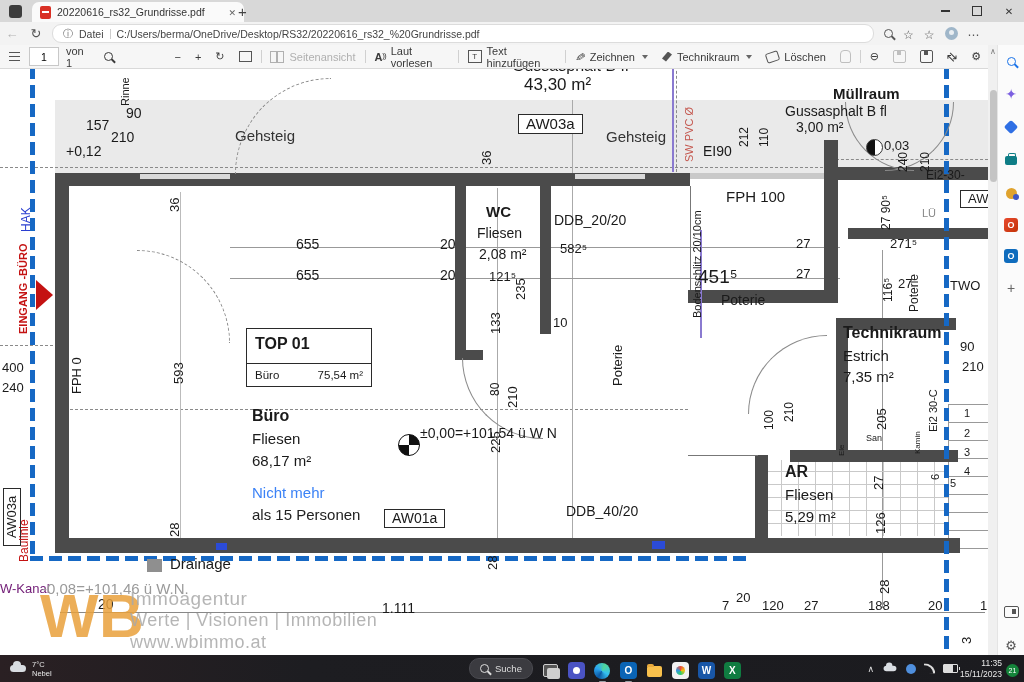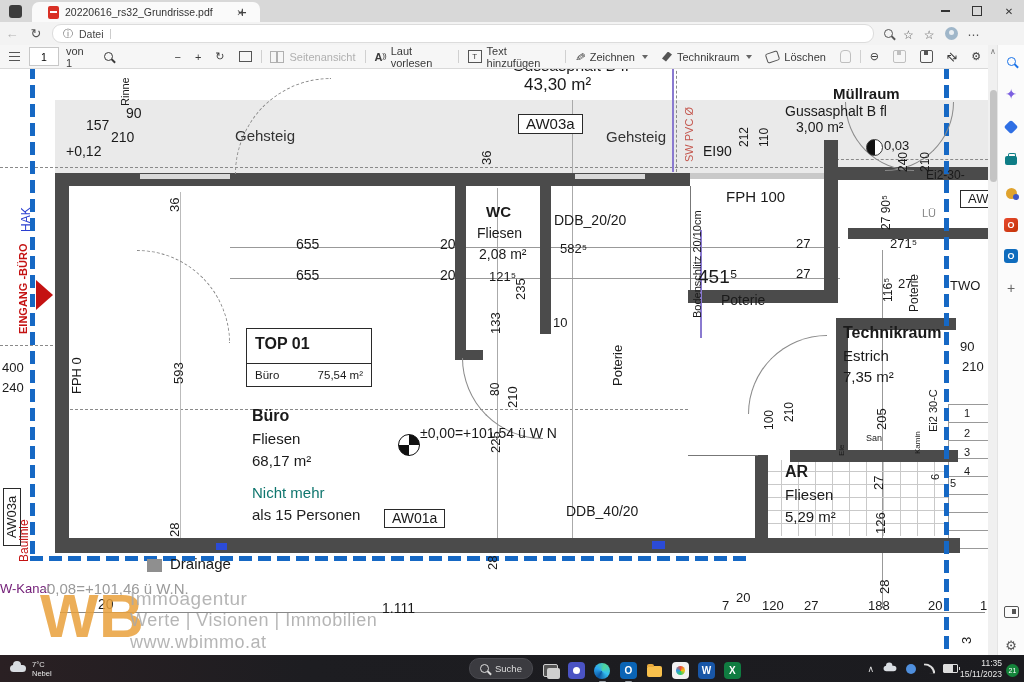--- a/index.html
+++ b/index.html
@@ -15,21 +15,21 @@
   .pl.wm{opacity:.85;letter-spacing:.5px}
   #top01{position:absolute;left:246px;top:328px;width:124px;border:1.5px solid #2a2a2a;background:#fff;z-index:3}
   #top01 .t{font-weight:bold;font-size:16px;padding:6px 8px 10px}
   #top01 .r{border-top:1.2px solid #2a2a2a;display:flex;justify-content:space-between;font-size:11.5px;padding:5px 8px}
 
   
   .chrome{position:absolute;z-index:10}
   #titlebar{top:0;left:0;width:1024px;height:22px;background:#d8d8d8}
   #tabicon{position:absolute;left:9px;top:5px;width:13px;height:13px;background:#3c3c3c;border-radius:3px}
   #tab{position:absolute;left:32px;top:2px;width:196px;height:20px;background:#fafafa;border-radius:7px 7px 0 0;
-       display:flex;align-items:center;gap:6px;padding:0 16px;font-size:10.5px;color:#333}
+       display:flex;align-items:center;gap:6px;padding:0 8px;font-size:10.5px;color:#333}
   .pdfico{width:11px;height:13px;background:#d93025;border-radius:2px;position:relative;flex:none}
   .pdfico::after{content:"";position:absolute;left:2px;top:5px;right:2px;height:2px;background:#fff}
   #tab .close::before{content:"\2715";font-size:9px;color:#666}
   #newtab::before{content:"+";font-size:15px;color:#444}
   #newtab{position:absolute;left:238px;top:3px}
   .wctl{position:absolute;top:0;height:22px;width:30px;display:flex;align-items:center;justify-content:center;color:#333;font-size:10px}
   #win-min{right:64px}#win-max{right:32px}#win-close{right:0}
   #win-min::before{content:"";width:9px;height:1.2px;background:#333}
   #win-max::before{content:"";width:8px;height:8px;border:1.2px solid #333}
   #win-close::before{content:"\2715"}
@@ -266,21 +266,21 @@
     <span class="pl rot" style="left: 874px; top: 534px; font-size: 13px;">126</span>
     <span class="pl rot" style="left: 878px; top: 594px; font-size: 13px;">28</span>
     <span class="pl rot" style="left: 172px; top: 384px; font-size: 13px;">593</span>
     <span class="pl rot" style="left: 70px; top: 394px; font-size: 13px;">FPH 0</span>
     <span class="pl" style="left: 2px; top: 361px; font-size: 13px;">400</span>
     <span class="pl" style="left: 2px; top: 381px; font-size: 13px;">240</span>
     <span class="pl b rot" style="left: 18px; top: 334px; font-size: 11px; color: rgb(196, 18, 18);">EINGANG -BÜRO</span>
     <span class="pl b" style="left: 252px; top: 408px; font-size: 16px;">Büro</span>
     <span class="pl" style="left: 252px; top: 431px; font-size: 15px;">Fliesen</span>
     <span class="pl" style="left: 252px; top: 453px; font-size: 15px;">68,17 m²</span>
-    <span class="pl" style="left: 252px; top: 485px; font-size: 15px; color: #0f766e;">Nicht mehr</span>
+    <span class="pl" style="left: 252px; top: 485px; font-size: 15px; color: #3b82f6;">Nicht mehr</span>
     <span class="pl" style="left: 252px; top: 507px; font-size: 15px; color: rgb(34, 34, 34);">als 15 Personen</span>
     <span class="pl box" style="left: 384px; top: 509px; font-size: 14px;">AW01a</span>
     <span class="pl" style="left: 420px; top: 426px; font-size: 14px;">±0,00=+101,54 ü W N</span>
     <span class="pl" style="left: 566px; top: 504px; font-size: 14px;">DDB_40/20</span>
     <span class="pl rot" style="left: 168px; top: 537px; font-size: 13px;">28</span>
     <span class="pl rot" style="left: 486px; top: 570px; font-size: 13px;">28</span>
     <span class="pl" style="left: 170px; top: 556px; font-size: 15px;">Drainage</span>
     <span class="pl" style="left: 0px; top: 582px; font-size: 13px; color: #701a75;">W-Kanal</span>
     <span class="pl" style="left: 42px; top: 581px; font-size: 15px; color: rgb(154, 154, 154);">-0,08=+101,46 ü W.N.</span>
     <span class="pl box rot" style="left: 3px; top: 546px; font-size: 13px;">AW03a</span>
@@ -314,20 +314,21 @@
   <span id="win-close" class="wctl"></span>
 </div>
 
 <div id="addrbar" class="chrome">
   <span class="abtn dis">←</span>
   <span class="abtn">↻</span>
   <div id="addrpill">
     <span class="infoico"></span>
     <span>Datei</span>
     <span class="pillsep"></span>
+    <span style="overflow:hidden;white-space:nowrap">C:/Users/berma/OneDrive/Desktop/RS32/20220616_rs32_%20Grundrisse.pdf</span>
   </div>
   <div id="addr-icons">
     <span class="mag"></span>
     <span class="star"></span>
     <span class="star"></span>
     <span class="avatar"></span>
     <span class="dots"></span>
   </div>
 </div>
 

